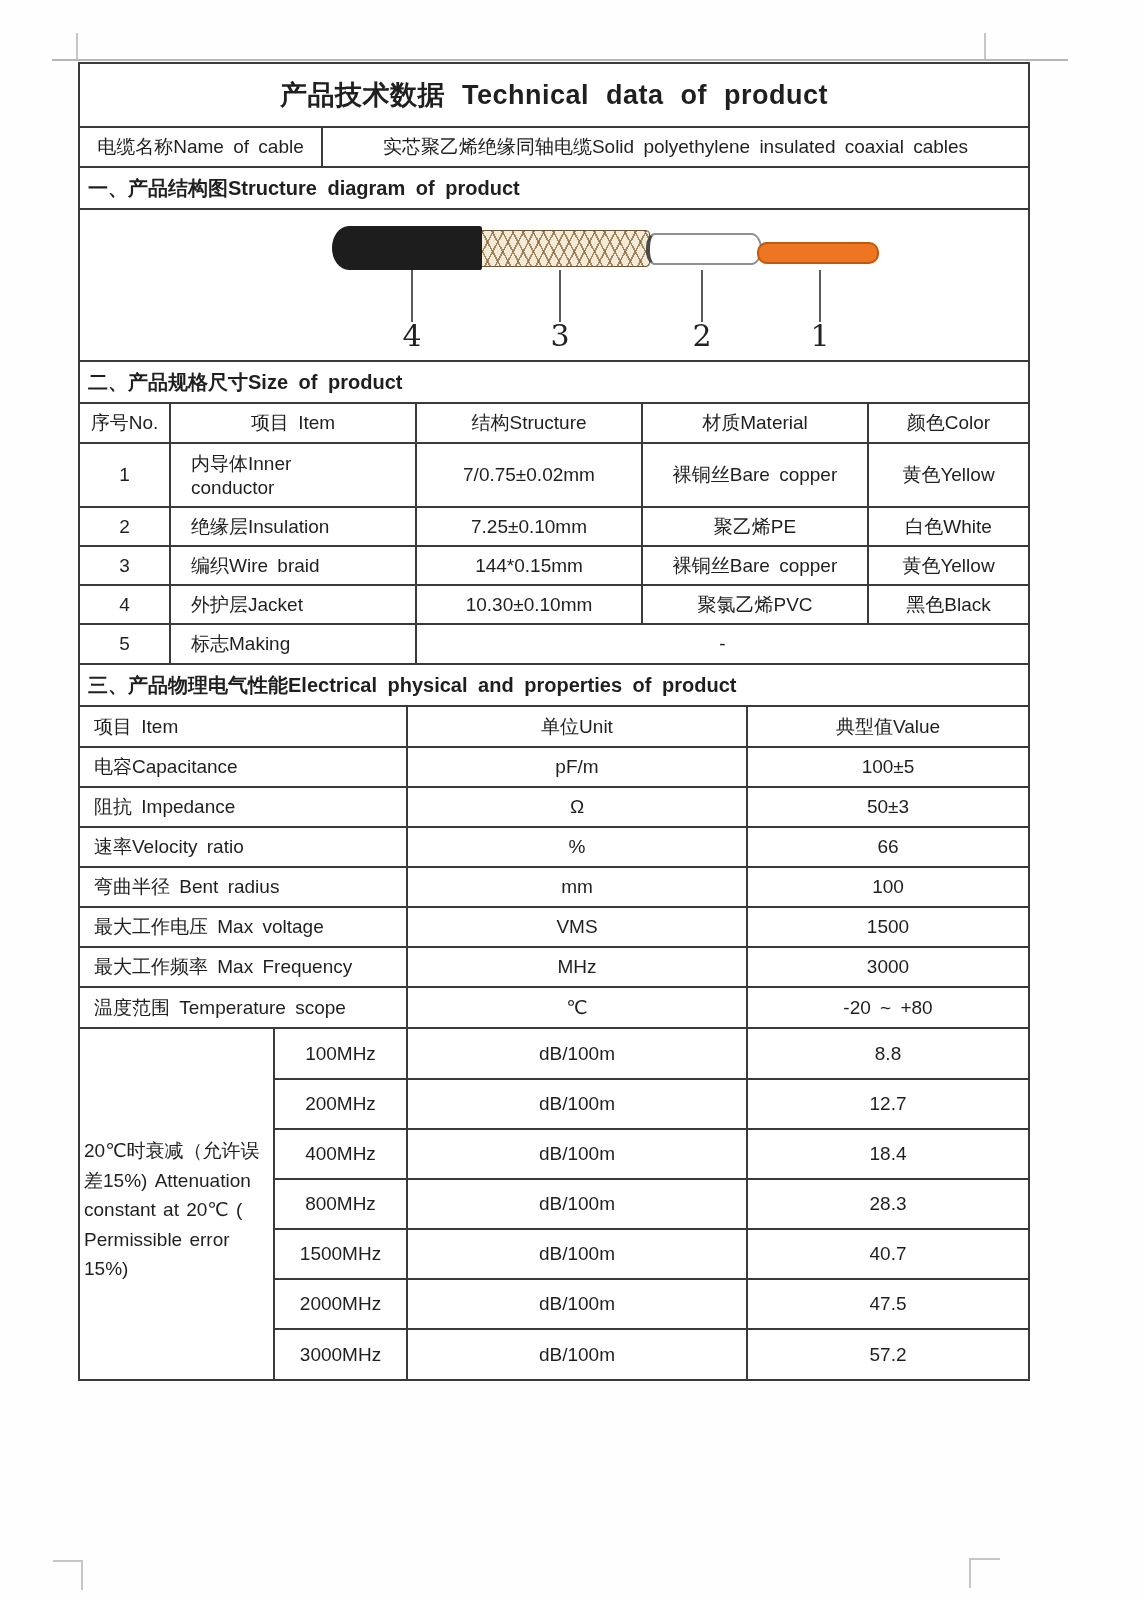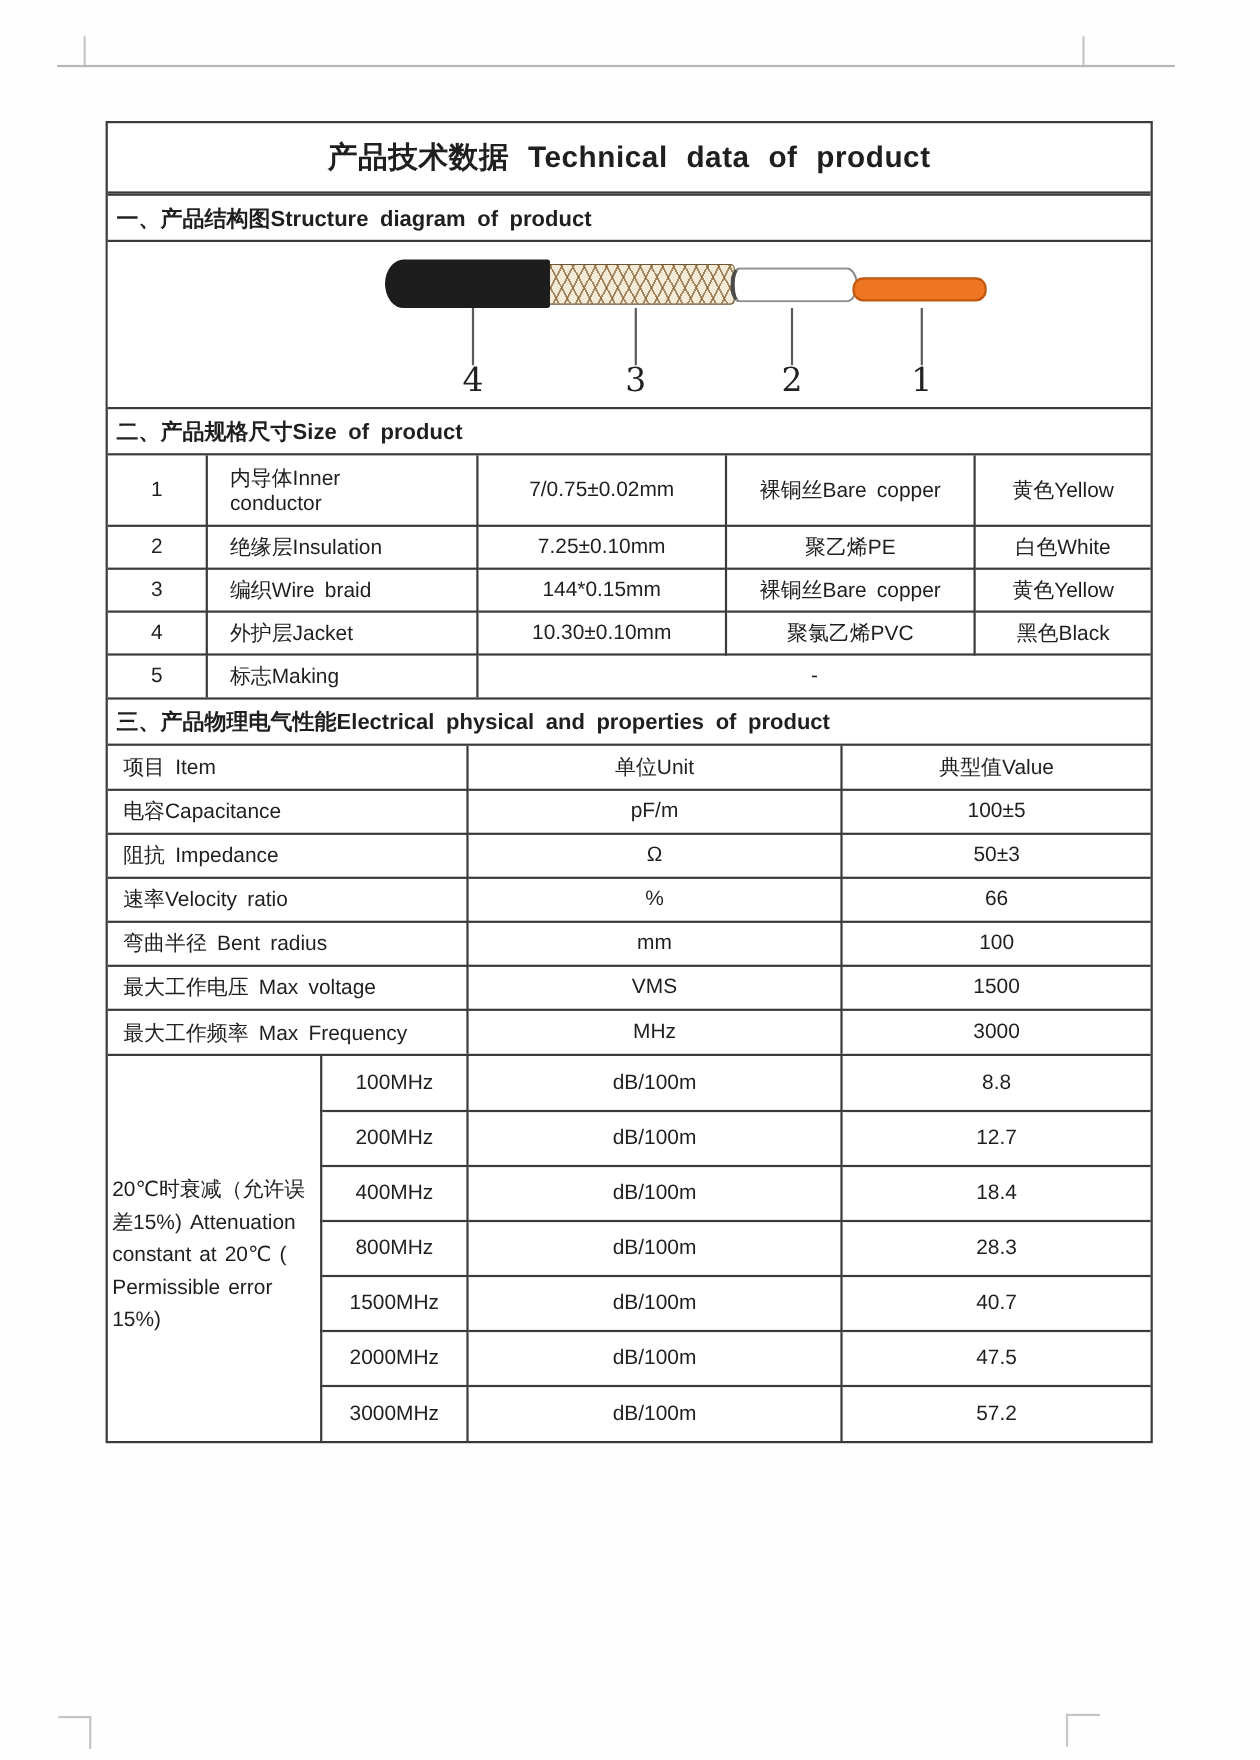--- a/index.html
+++ b/index.html
@@ -11,22 +11,22 @@
   .cm{position:absolute;background:#c6c6c6;}
   .cm-tl{left:76px;top:33px;width:2px;height:27px;}
   .cm-tr{left:984px;top:33px;width:2px;height:27px;}
   .cm-bl-h{left:53px;top:1560px;width:30px;height:2px;}
   .cm-bl-v{left:81px;top:1560px;width:2px;height:30px;}
   .cm-br-h{left:969px;top:1558px;width:31px;height:2px;}
   .cm-br-v{left:969px;top:1558px;width:2px;height:30px;}
   .topline{position:absolute;left:52px;top:59px;width:1016px;height:2px;background:#b7b7b7;}
 
   .sheet{
-    position:absolute;left:96px;top:62px;width:952px;box-sizing:border-box;
-    border:2px solid #3a3a3a;background:#fff;margin-top:48px;
+    position:absolute;left:78px;top:62px;width:952px;box-sizing:border-box;
+    border:2px solid #3a3a3a;background:#fff;
   }
   .hline{height:2px;background:#3a3a3a;}
   .title{
     height:62px;display:flex;align-items:center;justify-content:center;
     font-weight:bold;font-size:27px;word-spacing:9px;letter-spacing:0.5px;
   }
   .sechead{
     height:40px;display:flex;align-items:center;
     font-weight:bold;font-size:20px;padding-left:8px;word-spacing:5px;
   }
@@ -99,20 +99,24 @@
     <div class="hline"></div>
 
     <table class="t info">
       <colgroup>
           <col style="width:242px">
           <col style="width:246px">
           <col style="width:184px">
           <col style="width:276px">
         </colgroup>
       <tbody>
+          <tr>
+        <td class="ctr">电缆名称Name of cable</td>
+        <td class="ctr" colspan="3">实芯聚乙烯绝缘同轴电缆Solid polyethylene insulated coaxial cables</td>
+      </tr>
     </tbody>
       </table>
     <div class="hline"></div>
 
     <div class="sechead">一、产品结构图Structure diagram of product</div>
     <div class="hline"></div>
 
     <div class="diagram">
       <div class="seg braid"></div>
       <div class="seg jacket"></div>
@@ -134,20 +138,27 @@
 
     <table class="t size">
       <colgroup>
           <col style="width:90px">
           <col style="width:246px">
           <col style="width:226px">
           <col style="width:226px">
           <col style="width:160px">
         </colgroup>
       <tbody>
+          <tr>
+        <td class="ctr">序号No.</td>
+        <td class="ctr">项目 Item</td>
+        <td class="ctr">结构Structure</td>
+        <td class="ctr">材质Material</td>
+        <td class="ctr">颜色Color</td>
+      </tr>
       <tr class="tall">
         <td class="ctr">1</td>
         <td class="item">内导体Inner conductor</td>
         <td class="ctr">7/0.75±0.02mm</td>
         <td class="ctr">裸铜丝Bare copper</td>
         <td class="ctr">黄色Yellow</td>
       </tr>
       <tr>
         <td class="ctr">2</td>
         <td class="item">绝缘层Insulation</td>
@@ -216,20 +227,25 @@
       <tr>
         <td class="item">最大工作电压 Max voltage</td>
         <td class="ctr">VMS</td>
         <td class="ctr">1500</td>
       </tr>
       <tr>
         <td class="item">最大工作频率 Max Frequency</td>
         <td class="ctr">MHz</td>
         <td class="ctr">3000</td>
       </tr>
+      <tr>
+        <td class="item">温度范围 Temperature scope</td>
+        <td class="ctr">℃</td>
+        <td class="ctr">-20 ~ +80</td>
+      </tr>
     </tbody>
       </table>
     <div class="hline"></div>
 
     <table class="t atten">
       <colgroup>
           <col style="width:194px">
           <col style="width:133px">
           <col style="width:340px">
           <col style="width:281px">

